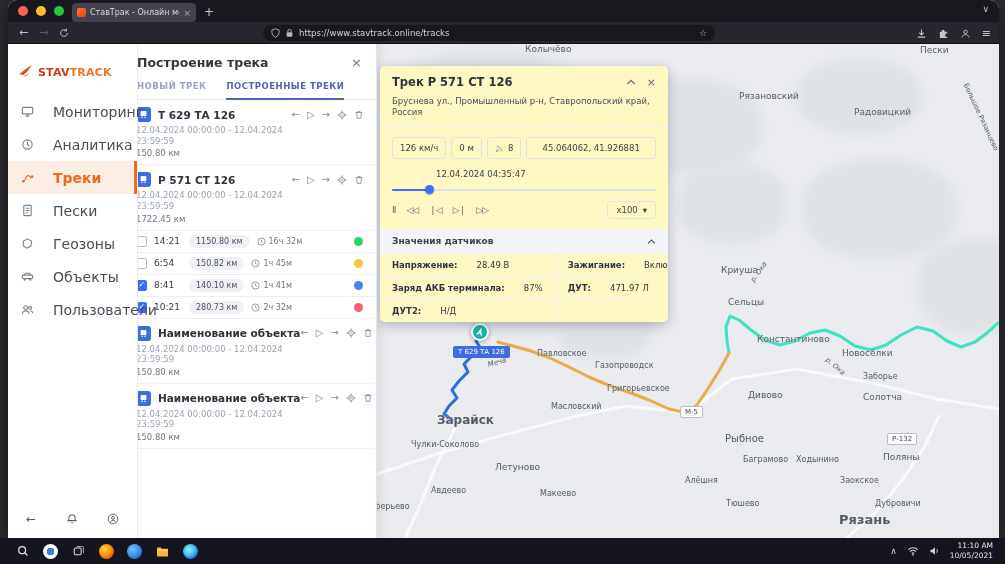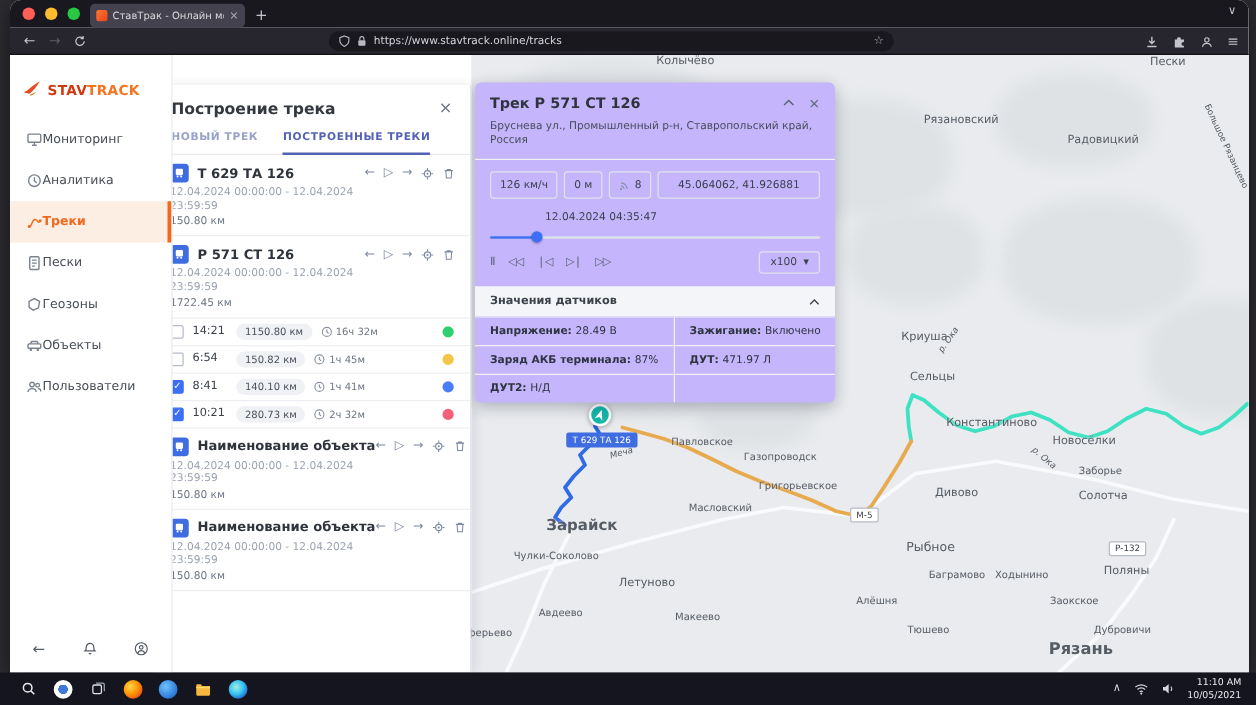--- a/index.html
+++ b/index.html
@@ -27,28 +27,28 @@
   .nav-right{position:absolute;right:8px;top:0;height:22px;display:flex;align-items:center;gap:11px;color:#c3c3ca;}
   .nav-right .ni{cursor:pointer;display:flex;align-items:center;font-size:11px;}
 
   
   .content{position:absolute;left:0;top:44px;right:0;bottom:0;background:#fff;}
 
   .sidebar{position:absolute;left:0;top:0;bottom:0;width:130px;background:#fff;border-right:1px solid #ececf0;z-index:4;}
   .logo{display:flex;align-items:center;gap:4px;padding:17px 8px 15px 10px;}
   .logo .stav{font-size:11px;font-weight:bold;color:#cf3a12;letter-spacing:.2px;}
   .logo .trackw{font-size:11px;font-weight:bold;color:#f4741f;letter-spacing:.2px;}
-  .menu-item{height:33px;display:flex;align-items:center;gap:0;padding-left:13px;font-size:10px;color:#474d57;cursor:pointer;}
+  .menu-item{height:33px;display:flex;align-items:center;gap:19px;padding-left:13px;font-size:14px;color:#474d57;cursor:pointer;}
   .menu-item svg{flex:0 0 auto;color:#7a828e;}
   .menu-item.active{background:#fdeee3;color:#f2691d;border-right:3px solid #f2691d;font-weight:600;}
   .menu-item.active svg{color:#f2691d;}
   .sidebar-bottom{position:absolute;bottom:12px;left:0;right:0;display:flex;justify-content:space-between;padding:0 18px;color:#565c66;align-items:center;}
   .sidebar-bottom .sbi{cursor:pointer;font-size:12px;display:flex;align-items:center;}
 
-  .trackpanel{position:absolute;left:115px;top:0;bottom:0;width:254px;background:#fff;border-right:1px solid #e2e5ea;box-shadow:3px 0 8px rgba(40,50,70,.10);z-index:3;margin-top:24px;}
+  .trackpanel{position:absolute;left:115px;top:0;bottom:0;width:254px;background:#fff;border-right:1px solid #e2e5ea;box-shadow:3px 0 8px rgba(40,50,70,.10);z-index:3;}
   .tp-header{display:flex;justify-content:space-between;align-items:center;padding:11px 14px 7px;font-size:12.5px;font-weight:600;color:#33383f;}
   .tp-close{font-size:13px;color:#6b7280;cursor:pointer;font-weight:400;}
   .tp-tabs{display:flex;gap:20px;padding:0 14px;border-bottom:1px solid #e8eaee;}
   .tp-tab{font-size:8.5px;font-weight:bold;letter-spacing:.5px;color:#98a2cc;padding:4px 0 7px;cursor:pointer;}
   .tp-tab.active{color:#5462b4;border-bottom:2px solid #5462b4;margin-bottom:-1px;}
   .track-row{padding:7px 12px 6px 13px;border-bottom:1px solid #edeff2;}
   .track-head{display:flex;align-items:center;}
   .track-icon{width:15px;height:15px;background:#3f6ce0;border-radius:3px;margin-right:7px;display:flex;align-items:center;justify-content:center;flex:0 0 auto;}
   .track-name{font-size:10.5px;font-weight:bold;color:#2e333c;white-space:nowrap;}
   .track-actions{margin-left:auto;display:flex;gap:7px;color:#7d88a1;align-items:center;}
@@ -69,41 +69,41 @@
   .map{position:absolute;left:369px;top:0;right:0;bottom:0;background:#e9ebee;overflow:hidden;cursor:grab;}
   .blob{position:absolute;background:#dfe2e5;border-radius:45%;filter:blur(5px);}
   #map-svg{position:absolute;left:0;top:0;z-index:1;}
   .map-labels{position:absolute;inset:0;z-index:2;}
   .maplbl{position:absolute;color:#565c64;white-space:nowrap;transform-origin:left top;text-shadow:0 0 2px #e9ebee;}
   .roadbadge{position:absolute;background:#fff;border:1px solid #b6bcc4;border-radius:2px;font-size:7px;color:#3c424c;padding:1px 4px;line-height:1.2;z-index:2;}
   .marker{position:absolute;left:94px;top:279px;width:18px;height:18px;border-radius:50%;background:#14b8a8;border:2px solid #fff;box-shadow:0 1px 4px rgba(0,0,0,.35);z-index:3;display:flex;align-items:center;justify-content:center;cursor:pointer;}
   .marker-chip{position:absolute;left:76px;top:302px;background:#3f6ce0;color:#fff;font-size:7px;padding:2px 5px;border-radius:2px;z-index:3;white-space:nowrap;cursor:pointer;}
 
   
-  .detail{position:absolute;left:3px;top:22px;width:288px;background:#c4b5fd;border-radius:5px;box-shadow:0 3px 12px rgba(20,30,50,.28);z-index:5;}
+  .detail{position:absolute;left:3px;top:22px;width:288px;background:#fef9c3;border-radius:5px;box-shadow:0 3px 12px rgba(20,30,50,.28);z-index:5;}
   .d-header{display:flex;align-items:center;padding:9px 12px 7px;font-size:11.5px;font-weight:600;color:#2e333c;}
   .d-hicons{margin-left:auto;display:flex;gap:11px;color:#5b6472;align-items:center;}
   .d-hicons .di{cursor:pointer;display:flex;align-items:center;font-size:11px;font-weight:400;}
   .d-address{padding:0 12px 9px;font-size:8.5px;color:#474d57;border-bottom:1px solid #eef0f3;line-height:1.3;}
   .d-stats{display:flex;gap:5px;padding:9px 12px 7px;}
   .stat{border:1px solid #dfe3e9;border-radius:3px;height:22px;display:flex;align-items:center;justify-content:center;font-size:8.5px;color:#3c424c;padding:0 7px;gap:4px;white-space:nowrap;}
   .stat.grow{flex:1;}
   .stat svg{color:#8a93a2;}
   .d-time{padding:3px 12px 0;font-size:8.5px;color:#3c424c;margin-left:44px;}
   .d-slider{margin:7px 12px 3px;position:relative;height:8px;cursor:pointer;}
   .d-rail{position:absolute;left:0;right:0;top:3px;height:2px;background:#dde2e8;border-radius:1px;}
   .d-fill{position:absolute;left:0;top:3px;height:2px;background:#3d6ef7;border-radius:1px;}
   .d-thumb{position:absolute;top:-1px;width:9px;height:9px;border-radius:50%;background:#3d6ef7;box-shadow:0 1px 2px rgba(0,0,0,.3);}
   .d-controls{display:flex;align-items:center;padding:4px 12px 10px;gap:11px;color:#5a6577;}
   .d-controls .pc{font-size:9px;cursor:pointer;letter-spacing:-1px;}
   .d-rate{margin-left:auto;border:1px solid #dfe3e9;border-radius:3px;padding:3px 8px;font-size:8.5px;color:#3c424c;display:flex;align-items:center;gap:5px;cursor:pointer;letter-spacing:0;}
   .d-sensors-head{background:#f3f5f8;padding:7px 12px;display:flex;align-items:center;font-size:9px;font-weight:600;color:#3c424c;}
   .d-sensors-head .di{margin-left:auto;cursor:pointer;display:flex;}
   .d-table{display:grid;grid-template-columns:1fr 1fr;border-radius:0 0 5px 5px;overflow:hidden;}
-  .d-cell{border-top:1px solid #eef0f3;padding:6px 12px;font-size:8.5px;color:#2f3540;display:flex;gap:3px;white-space:nowrap;min-height:22px;align-items:center;text-align:center;}
+  .d-cell{border-top:1px solid #eef0f3;padding:6px 12px;font-size:8.5px;color:#2f3540;display:flex;gap:19px;white-space:nowrap;min-height:22px;align-items:center;text-align:center;}
   .d-cell:nth-child(odd){border-right:1px solid #eef0f3;}
   .d-cell b{font-weight:bold;}
 
   
   .taskbar{position:absolute;left:0;right:0;bottom:0;height:26px;background:#15151f;display:flex;align-items:center;z-index:9;}
   .tb-icons{display:flex;gap:13px;padding-left:15px;align-items:center;}
   .tbi{width:15px;height:15px;border-radius:3px;cursor:pointer;display:flex;align-items:center;justify-content:center;}
   .tbi.circle{border-radius:50%;}
   .tb-right{margin-left:auto;display:flex;align-items:center;gap:10px;padding-right:12px;color:#d3d6de;}
   .tb-right .tri{cursor:pointer;font-size:9px;display:flex;align-items:center;}

